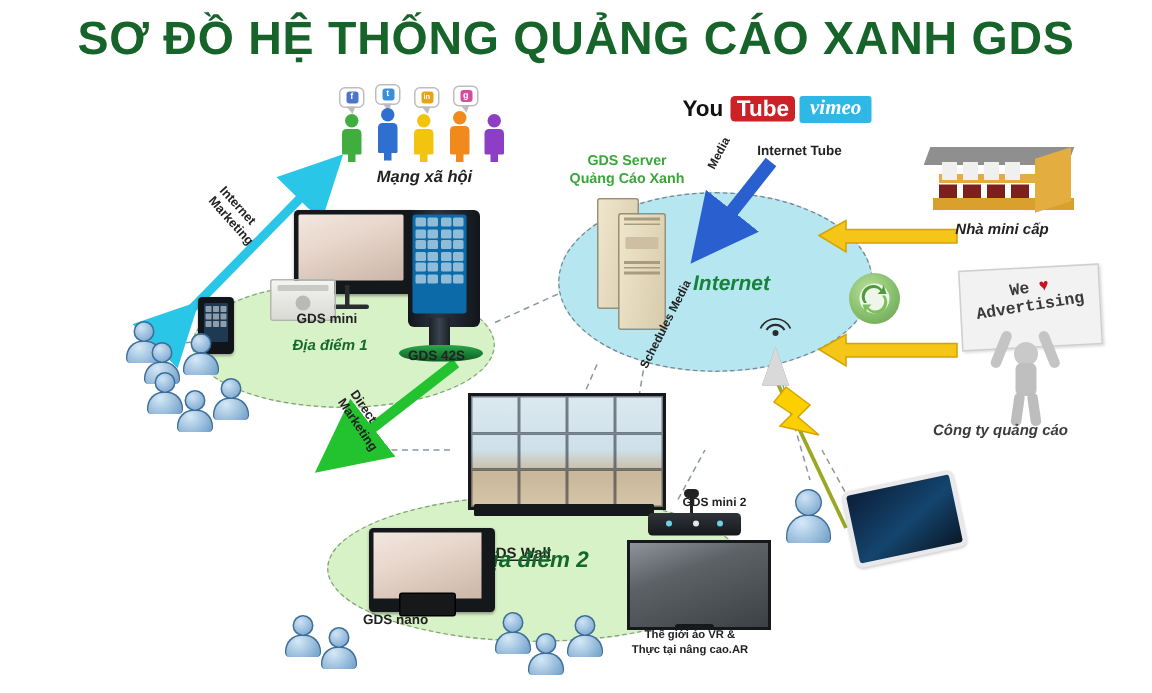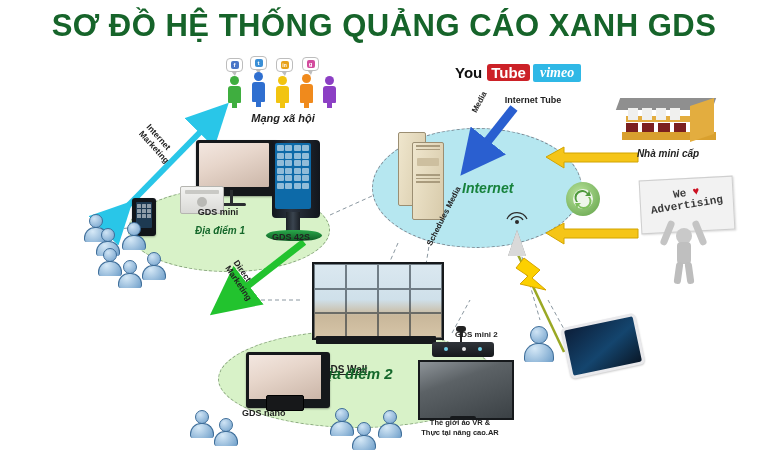--- a/index.html
+++ b/index.html
@@ -338,20 +338,24 @@
     <div class="avatar" style="left:48px;top:2px;">
         <div class="h"></div>
         <div class="b"></div>
       </div>
   </div>
   <div class="abs avatar" style="left:524px;top:326px;">
     <div class="h" style="width:16px;height:16px;"></div>
       <div class="b" style="width:28px;height:18px;border-radius:14px 14px 3px 3px;"></div>
   </div>
 
+  <div class="abs" id="lbl-gdsserver">
+    <div>GDS Server</div>
+    <div>Quảng Cáo Xanh</div>
+  </div>
   <div class="abs server-main" style="left:398px;top:132px;width:26px;height:72px;"></div>
   <div class="abs server-main" style="left:412px;top:142px;width:30px;height:76px;">
     <div class="server-line"></div>
       <div class="server-line"></div>
     <div style="margin:8px 4px;height:8px;background:#cdbf9f;border-radius:1px;"></div>
     <div class="server-line"></div>
       <div class="server-line"></div>
       <div class="server-line"></div>
   </div>
   <div class="abs" id="lbl-internet">Internet</div>
@@ -425,20 +429,21 @@
     <div class="t2">Advertising</div>
   </div>
   <div class="abs adman" style="left:662px;top:222px;width:46px;height:62px;">
     <div style="position:absolute;left:14px;top:6px;width:16px;height:16px;border-radius:50%;background:#c9c9c9;"></div>
     <div style="position:absolute;left:15px;top:20px;width:14px;height:22px;border-radius:4px;background:#bfbfbf;"></div>
     <div style="position:absolute;left:2px;top:-2px;width:7px;height:26px;border-radius:4px;background:#c4c4c4;transform:rotate(22deg);"></div>
     <div style="position:absolute;left:34px;top:-2px;width:7px;height:26px;border-radius:4px;background:#c4c4c4;transform:rotate(-22deg);"></div>
     <div style="position:absolute;left:13px;top:40px;width:7px;height:22px;border-radius:3px;background:#bdbdbd;transform:rotate(8deg);"></div>
     <div style="position:absolute;left:24px;top:40px;width:7px;height:22px;border-radius:3px;background:#bdbdbd;transform:rotate(-8deg);"></div>
   </div>
+  <div class="abs" id="lbl-congty">Công ty quảng cáo</div>
 
   <div class="abs" id="videowall">
     <div class="grid">
         <i></i>
         <i></i>
         <i></i>
         <i></i>
         <i></i>
         <i></i>
         <i></i>

